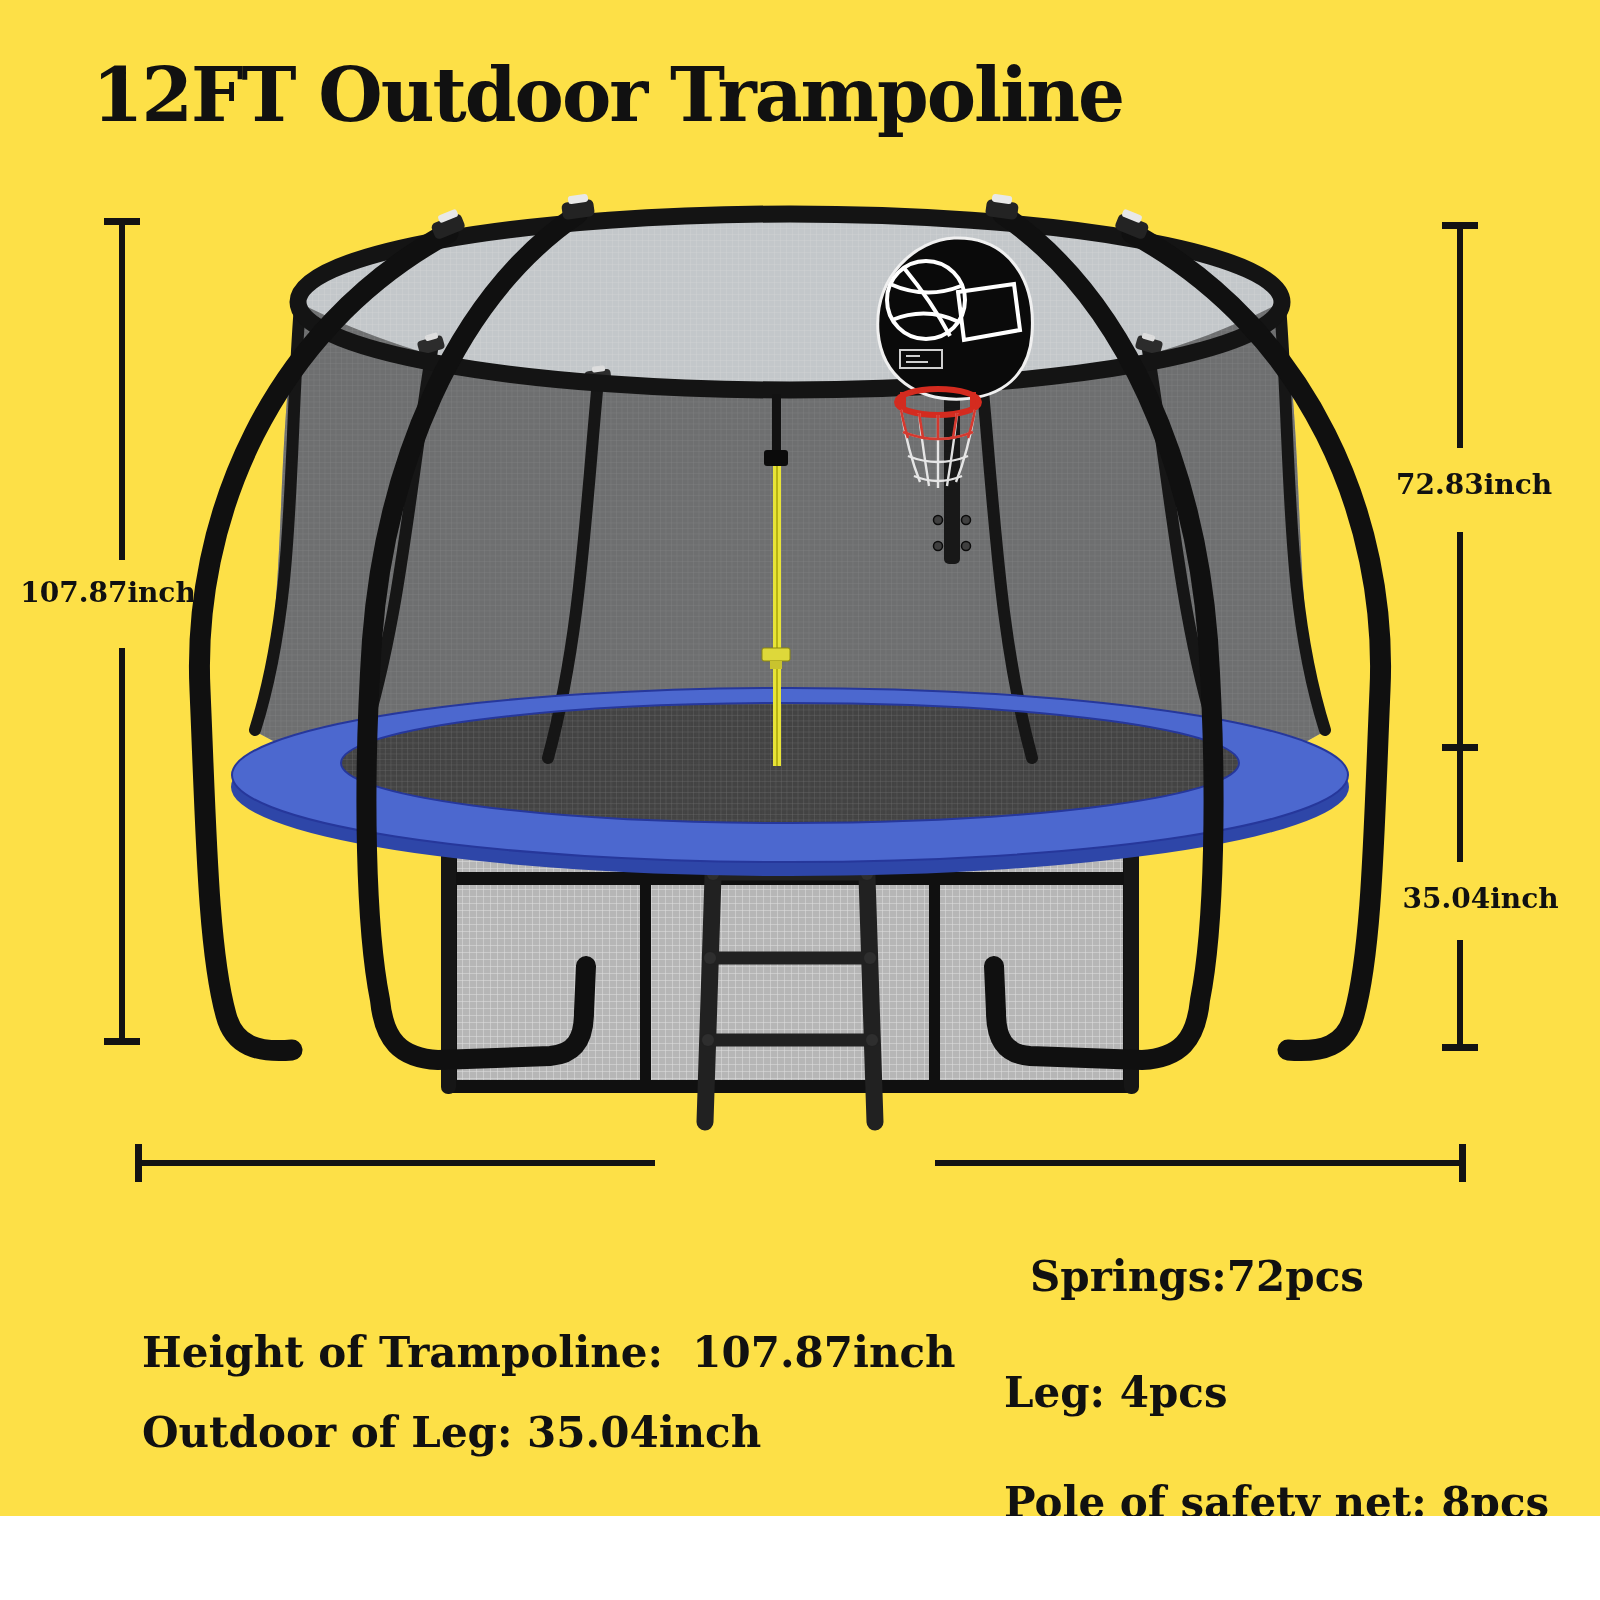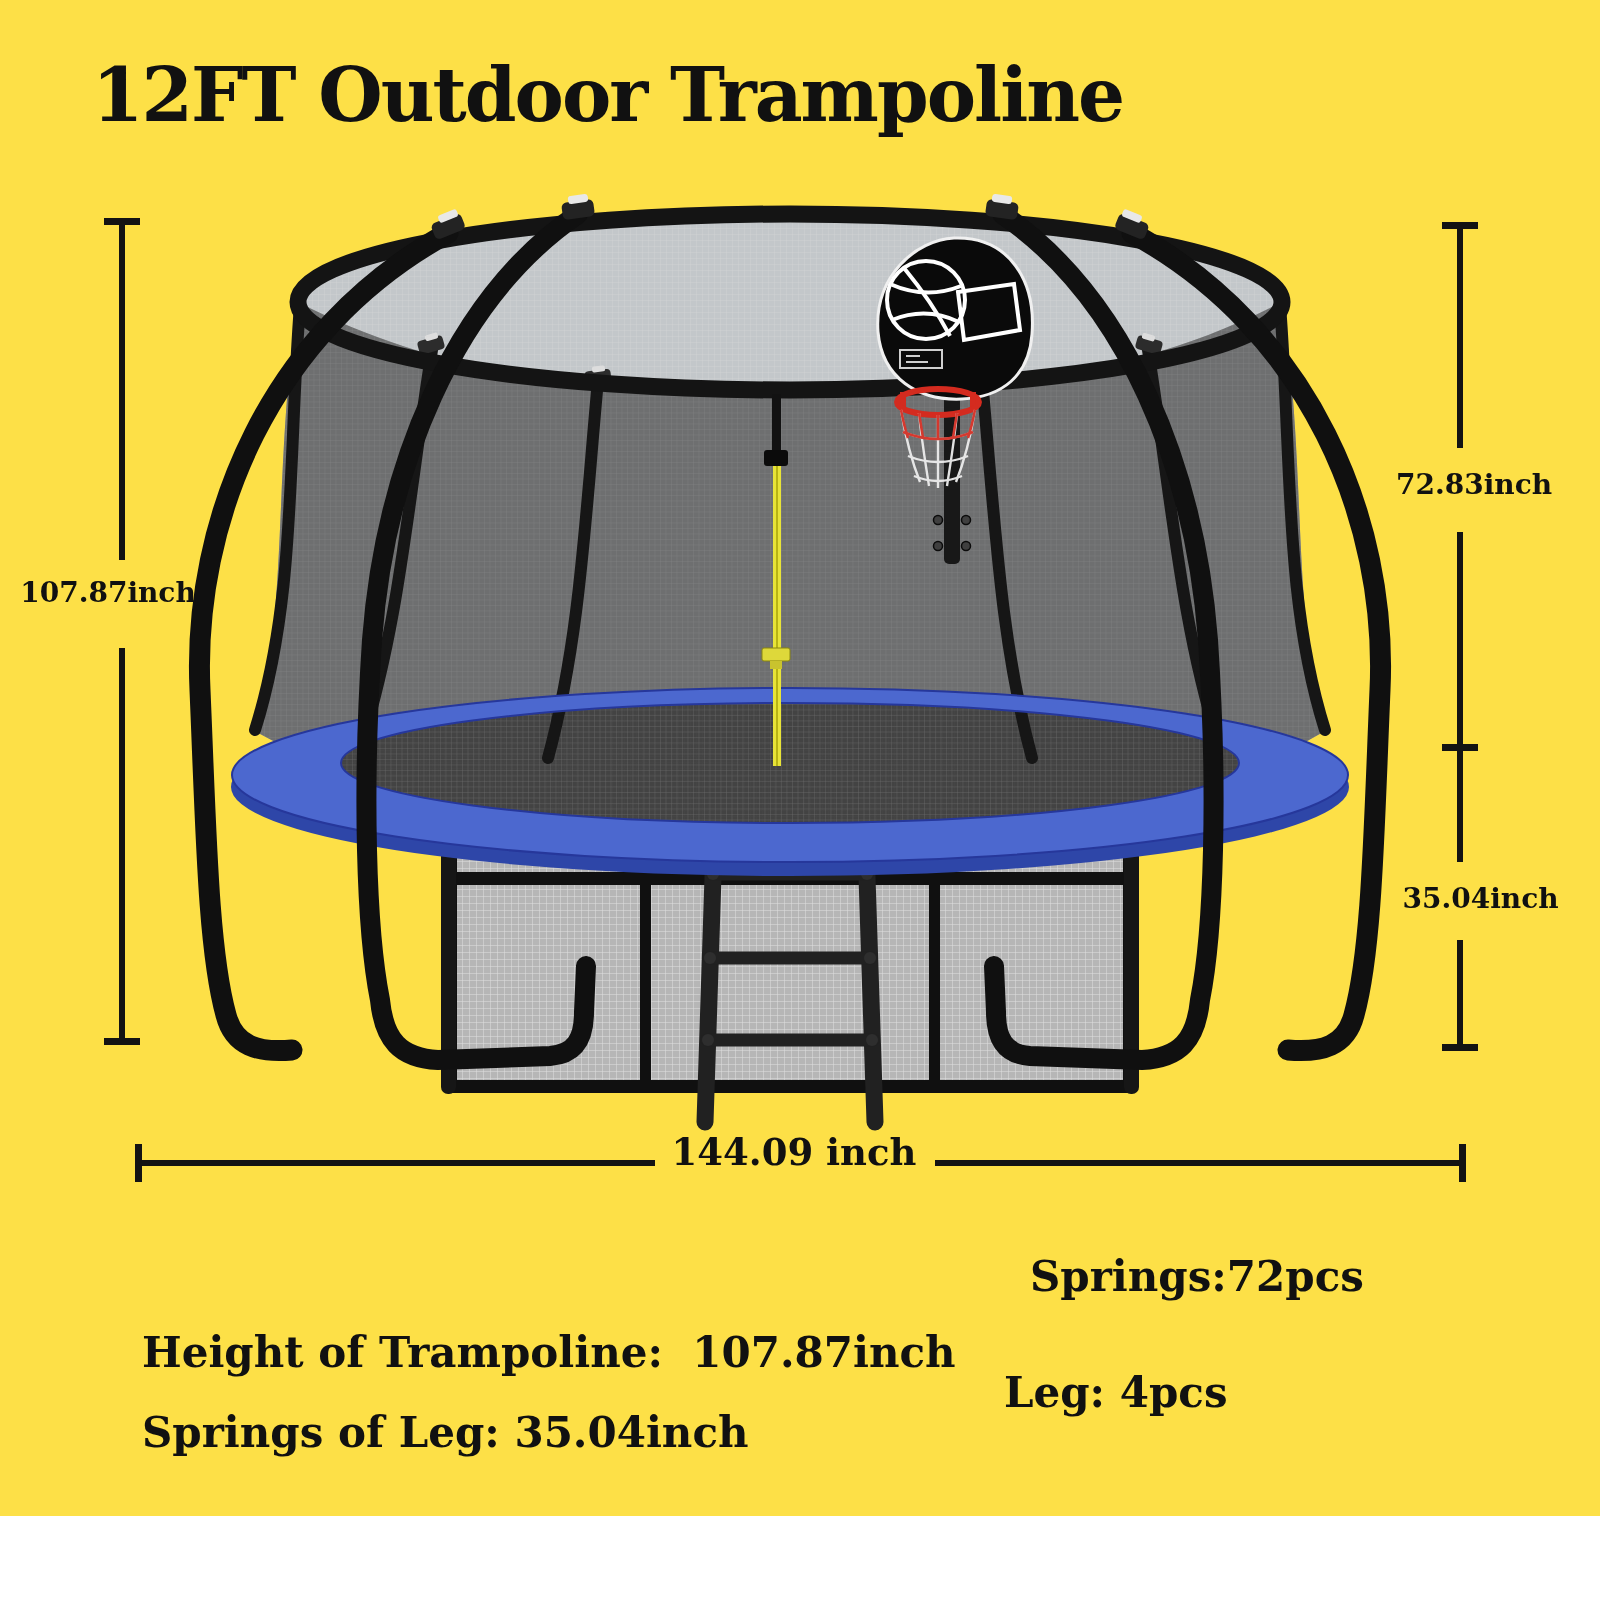--- a/index.html
+++ b/index.html
@@ -197,23 +197,23 @@
   <div class="dim-label dim-v" style="left:1374px;top:468px;width:200px;">72.83inch</div>
   <div class="dl" style="left:1457px;top:532px;width:6px;height:212px;"></div>
   <div class="dl" style="left:1442px;top:744px;width:36px;height:7px;"></div>
   <div class="dl" style="left:1457px;top:751px;width:6px;height:111px;"></div>
   <div class="dim-label dim-v" style="left:1378px;top:882px;width:205px;">35.04inch</div>
   <div class="dl" style="left:1457px;top:940px;width:6px;height:104px;"></div>
   <div class="dl" style="left:1442px;top:1044px;width:36px;height:7px;"></div>
 
   <div class="dl" style="left:135px;top:1144px;width:7px;height:38px;"></div>
   <div class="dl" style="left:141px;top:1160px;width:514px;height:6px;"></div>
-  <div class="dim-label dim-h" style="left:644px;top:1130px;width:300px;">144.09 inch</div>
   <div class="dl" style="left:935px;top:1160px;width:525px;height:6px;"></div>
   <div class="dl" style="left:1459px;top:1144px;width:7px;height:38px;"></div>
 
   <div class="spec" style="left:142px;top:1328px;">Height of Trampoline:  107.87inch</div>
-  <div class="spec" style="left:142px;top:1408px;">Springs of Leg: 35.04inch</div>
+  <div class="spec" style="left:142px;top:1408px;">Outdoor of Leg: 35.04inch</div>
 
   <div class="spec" style="left:1004px;top:1252px;margin-left:26px;">Springs:72pcs</div>
   <div class="spec" style="left:1004px;top:1368px;">Leg: 4pcs</div>
+  <div class="spec" style="left:1004px;top:1478px;">Pole of safety net: 8pcs</div>
 
 </div>
 
 </body></html>

